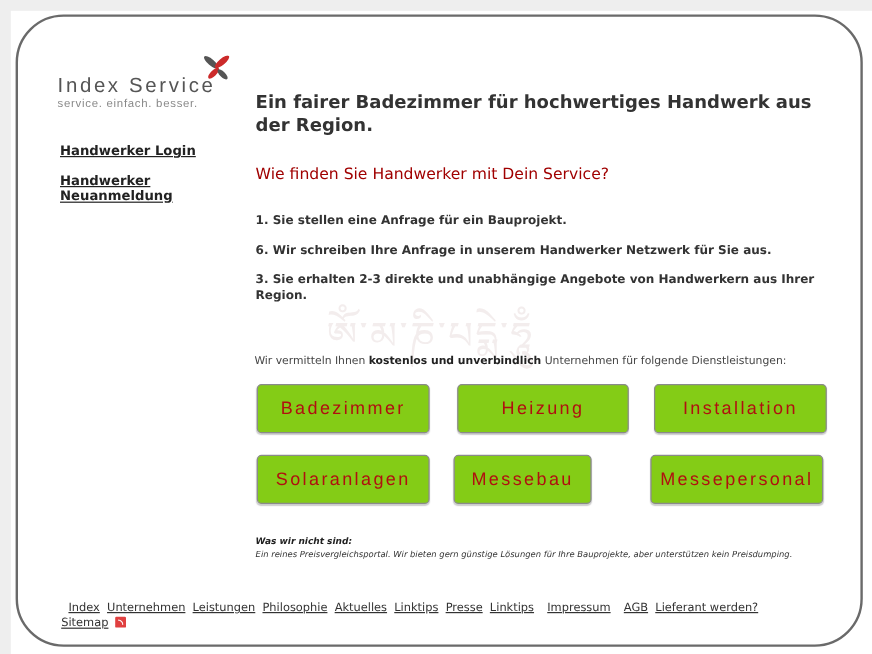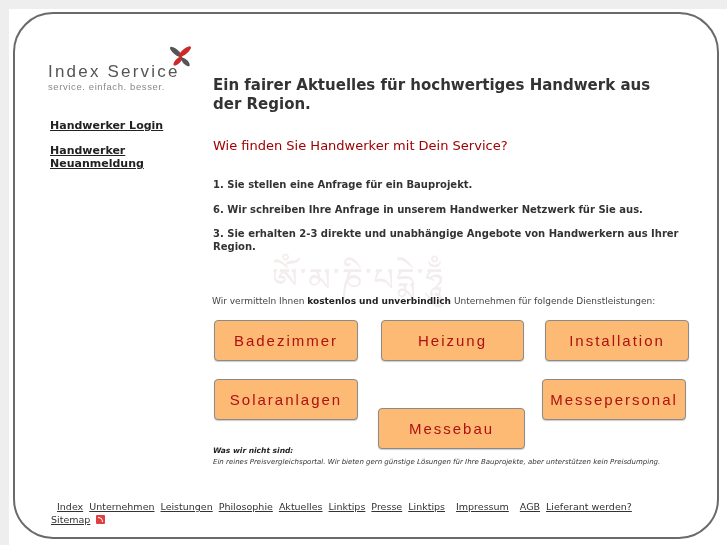--- a/index.html
+++ b/index.html
@@ -52,21 +52,21 @@
       position: absolute; left: 272px; top: 244px;
       font-size: 32px; color: #f3eded; letter-spacing: 2px;
     }
     .intro {
       position: absolute; left: 212px; top: 296px; font-size: 9px; color: #444;
       white-space: nowrap;
     }
     .intro b { color: #222; }
     .svc {
       position: absolute; height: 41px;
-      border: 1px solid #8a8a8a; border-radius: 4px; background: #fdba74;
+      border: 1px solid #8a8a8a; border-radius: 4px; background: #84cc16;
       box-sizing: border-box;
       display: flex; align-items: center; justify-content: center;
       font-family: "Liberation Sans", sans-serif;
       font-size: 15px; letter-spacing: 2px; color: #b01010;
       box-shadow: 0 1px 1px #ccc;
     }
     .note-title {
       position: absolute; left: 213px; top: 446px;
       font-size: 7.5px; font-weight: bold; font-style: italic; color: #222;
     }
@@ -102,38 +102,38 @@
     <ellipse cx="9" cy="15" rx="6" ry="2.4" transform="rotate(-45 9 15)" fill="#cc2a2a"></ellipse>
     <ellipse cx="16.5" cy="16" rx="5.5" ry="2.3" transform="rotate(45 16.5 16)" fill="#555555"></ellipse>
   </svg>
   <div class="logo-title">Index Service</div>
   <div class="logo-sub">service. einfach. besser.</div>
 </div>
 
 <a class="side-link" style="top:119px;">Handwerker Login</a>
 <a class="side-link" style="top:144px; width:100px;">Handwerker Neuanmeldung</a>
 
-<div class="headline">Ein fairer Aktuelles für hochwertiges Handwerk aus der Region.</div>
+<div class="headline">Ein fairer Badezimmer für hochwertiges Handwerk aus der Region.</div>
 <div class="subhead">Wie finden Sie Handwerker mit Dein Service?</div>
 
 <div class="watermark">ཨོཾ་མ་ཎི་པདྨེ་ཧཱུྃ</div>
 
 <div class="step" style="top:178px;">1. Sie stellen eine Anfrage für ein Bauprojekt.</div>
 <div class="step" style="top:203px;">6. Wir schreiben Ihre Anfrage in unserem Handwerker Netzwerk für Sie aus.</div>
 <div class="step" style="top:227px;">3. Sie erhalten 2-3 direkte und unabhängige Angebote von Handwerkern aus Ihrer Region.</div>
 
 <div class="intro">
   <span>Wir vermitteln Ihnen </span><b>kostenlos und unverbindlich</b><span> Unternehmen für folgende Dienstleistungen:</span>
 </div>
 
 <div class="svc" style="left:214px; top:320px; width:144px;">Badezimmer</div>
 <div class="svc" style="left:381px; top:320px; width:143px;">Heizung</div>
 <div class="svc" style="left:545px; top:320px; width:144px;">Installation</div>
 <div class="svc" style="left:214px; top:379px; width:144px;">Solaranlagen</div>
-<div class="svc" style="left:378px; top:379px; width:147px;margin-top:29px;">Messebau</div>
+<div class="svc" style="left:378px; top:379px; width:115px;">Messebau</div>
 <div class="svc" style="left:542px; top:379px; width:144px;">Messepersonal</div>
 
 <div class="note-title">Was wir nicht sind:</div>
 <div class="note-text">Ein reines Preisvergleichsportal. Wir bieten gern günstige Lösungen für Ihre Bauprojekte, aber unterstützen kein Preisdumping.</div>
 
 <div class="footer">
   &nbsp;&nbsp;<a>Index</a><a>Unternehmen</a><a>Leistungen</a><a>Philosophie</a><a>Aktuelles</a><a>Linktips</a><a>Presse</a><a style="margin-right:11px;">Linktips</a><a style="margin-right:11px;">Impressum</a><a>AGB</a><a>Lieferant werden?</a><br><a style="margin-right:4px;">Sitemap</a><span class="rss"></span>
 </div>
 
 </body></html>

